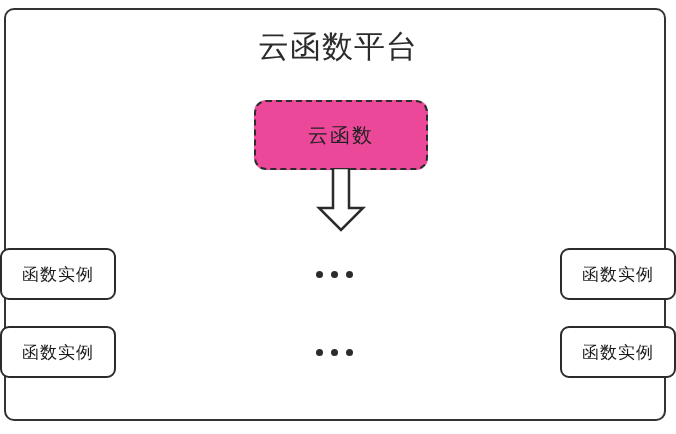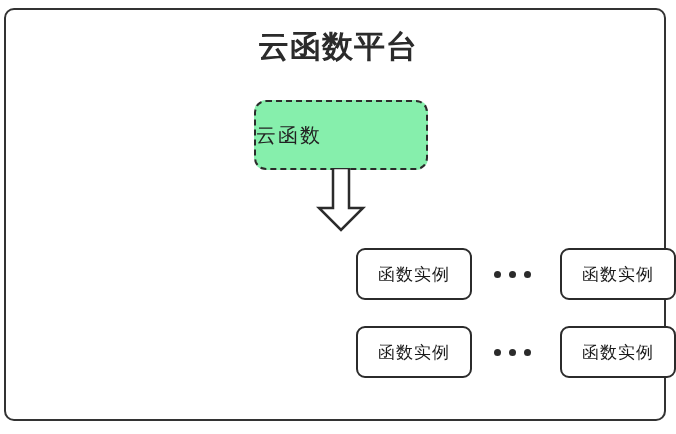--- a/index.html
+++ b/index.html
@@ -34,40 +34,41 @@
   }
 
   
   .platform-title {
     position: absolute;
     left: 0;
     top: 26px;
     width: 676px;
     text-align: center;
     font-size: 31px;
-    font-weight: bold;
+    font-weight: normal;
     color: #2b2b2b;
     letter-spacing: 1px;
     line-height: 40px;
     white-space: nowrap;
   }
 
   
   .cloud-function-box {
     position: absolute;
     left: 254px;
     top: 100px;
     width: 174px;
     height: 70px;
     box-sizing: border-box;
     border: 2.5px dashed #2b2b2b;
     border-radius: 12px;
-    background: #86efac;
-    display: flex;
-    align-items: center;
+    background: #ec4899;
+    display: flex;
+    align-items: center;
+    justify-content: center;
   }
   .cloud-function-label {
     font-size: 20px;
     color: #222222;
     letter-spacing: 2px;
     white-space: nowrap;
   }
 
   
   .flow-arrow {
@@ -82,21 +83,21 @@
   .instance-grid {
     position: absolute;
     left: 0;
     top: 248px;
     width: 676px;
   }
   .instance-row {
     position: relative;
     display: flex;
     align-items: center;
-    justify-content: flex-end;
+    justify-content: space-between;
     height: 52px;
     margin-bottom: 26px;
   }
   .instance-box {
     box-sizing: border-box;
     width: 116px;
     height: 52px;
     border: 2.5px solid #2b2b2b;
     border-radius: 9px;
     background: #ffffff;

